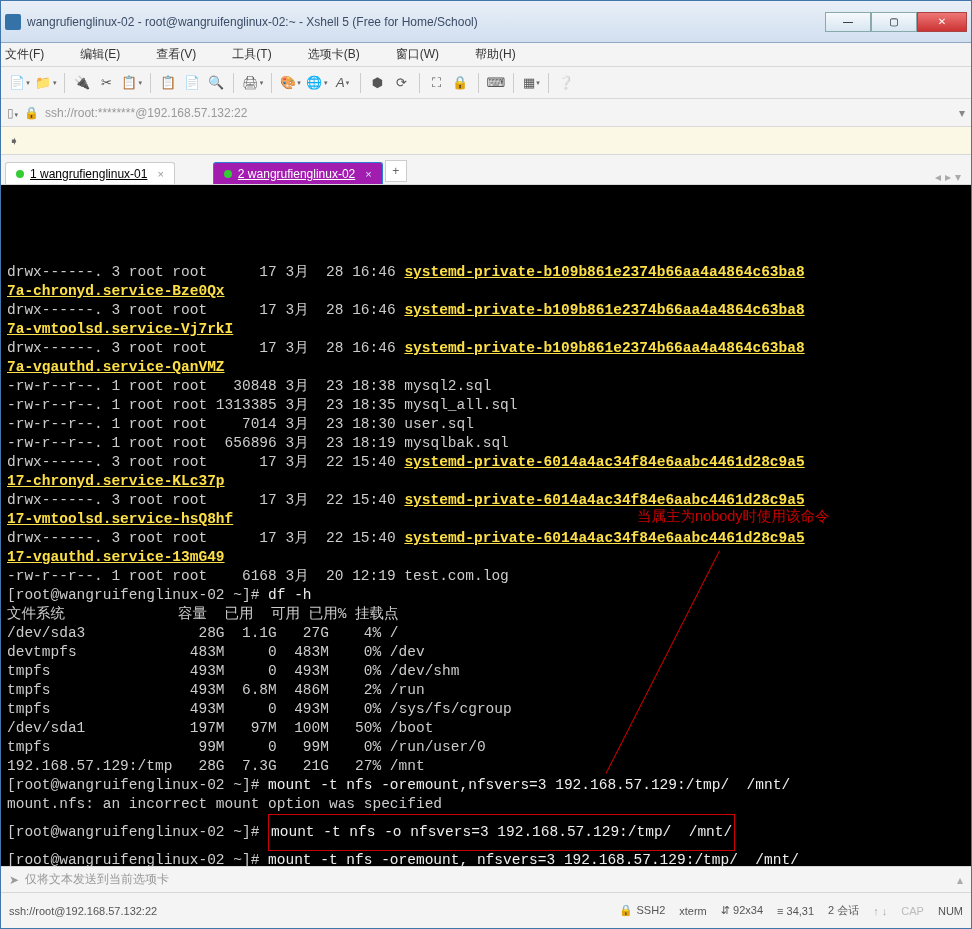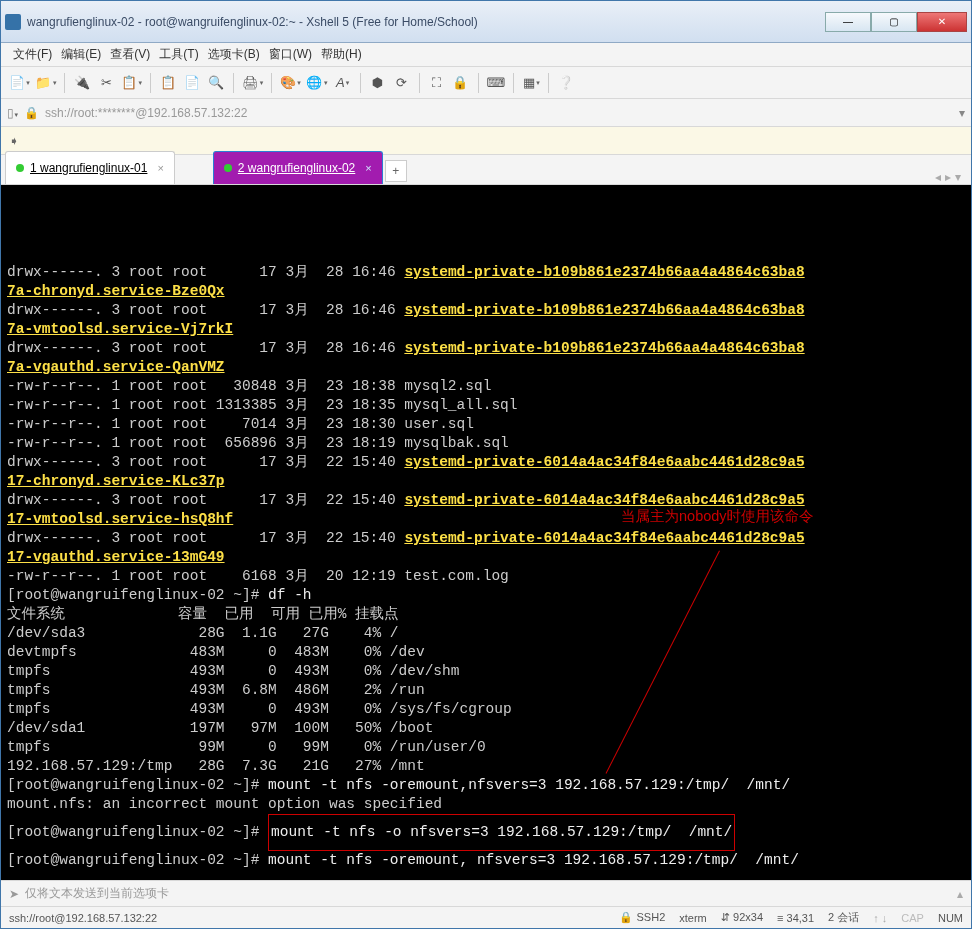--- a/index.html
+++ b/index.html
@@ -4,46 +4,46 @@
 <style>
 * { margin: 0; padding: 0; box-sizing: border-box; }
 body { font-family: "Microsoft YaHei", Tahoma, sans-serif; font-size: 12px; background: #f0f0f0; width: 972px; height: 929px; overflow: hidden; }
 .window { width: 100%; height: 100%; display: flex; flex-direction: column; border: 1px solid #4076aa; }
 .titlebar { height: 42px; background: linear-gradient(#e9eff7, #d1dff0); display: flex; align-items: center; padding: 0 4px; border-bottom: 1px solid #8fa9c5; }
 .title-icon { width: 16px; height: 16px; background: #3572a8; border-radius: 2px; margin-right: 6px; }
 .title-text { flex: 1; color: #3b4c66; font-size: 12px; }
 .win-btns { display: flex; gap: 0; }
 .win-btn { width: 46px; height: 20px; border: 1px solid #8aa; background: linear-gradient(#f6f9fc,#d8e6f2); font-size: 10px; text-align: center; line-height: 18px; font-family: Arial; }
 .win-btn.close { background: linear-gradient(#e77,#c33); color: #fff; border-color: #a44; width: 50px; }
-.menubar { height: 24px; background: #f4f4f4; display: flex; align-items: center; padding: 0 8px; gap: 1px; border-bottom: 1px solid #d8d8d8; color: #333; }
+.menubar { height: 24px; background: #f4f4f4; display: flex; align-items: center; padding: 0 0; gap: 28px; border-bottom: 1px solid #d8d8d8; color: #333; }
 .menu-item { padding: 2px 4px; cursor: default; }
 .toolbar { height: 32px; background: #f4f4f4; display: flex; align-items: center; padding: 0 6px; gap: 2px; border-bottom: 1px solid #d8d8d8; }
 .tb-btn { min-width: 22px; height: 22px; display: flex; align-items: center; justify-content: center; border-radius: 2px; color: #555; font-size: 13px; padding: 0 2px; }
 .tb-sep { width: 1px; height: 20px; background: #ccc; margin: 0 4px; }
 .caret { font-size: 7px; color: #666; margin-left: 1px; }
 .addressbar { height: 28px; background: #f4f4f4; display: flex; align-items: center; padding: 0 6px; gap: 6px; border-bottom: 1px solid #d8d8d8; }
 .lock-icon { color: #999; font-size: 12px; }
 .addr-text { color: #999; font-size: 12px; flex: 1; }
 .infobar { height: 28px; background: #fbf8e6; display: flex; align-items: center; padding: 0 8px; gap: 6px; border-bottom: 1px solid #d8d8d8; color: #666; }
 .tabs-row { height: 30px; background: #f4f4f4; display: flex; align-items: flex-end; padding: 0 4px; border-bottom: 1px solid #d8d8d8; }
-.tab { height: 33px; padding: 8px 10px; display: flex; align-items: center; gap: 6px; background: #fff; border: 1px solid #ccc; border-bottom: none; border-radius: 3px 3px 0 0; margin-right: 2px; font-size: 12px; }
+.tab { height: 22px; padding: 8px 10px; display: flex; align-items: center; gap: 6px; background: #fff; border: 1px solid #ccc; border-bottom: none; border-radius: 3px 3px 0 0; margin-right: 2px; font-size: 12px; }
 .tab.active { background: #a21caf; color: #fff; border-color: #2a7fd4; margin-left: 36px; }
 .tab-dot { width: 8px; height: 8px; border-radius: 50%; background: #3c3; }
 .tab.active .tab-dot { background: #3c3; }
 .tab-close { color: #999; margin-left: 4px; font-size: 11px; }
 .tab.active .tab-close { color: #cfe7ff; }
 .tab-add { width: 22px; height: 22px; border: 1px solid #ccc; background: #fff; text-align: center; line-height: 20px; color: #666; margin-bottom: 2px; }
 .tab-nav { margin-left: auto; display: flex; gap: 4px; color: #aaa; padding-right: 6px; }
 .terminal { flex: 1; background: #000; color: #ccc; font-family: "Consolas", "Courier New", monospace; font-size: 14.5px; line-height: 19px; padding: 2px 6px; overflow: hidden; position: relative; white-space: pre; }
 .terminal .b { color: #fde047; font-weight: bold; text-decoration: underline; }
 .terminal .w { color: #eee; font-weight: normal; }
 .terminal .r { color: #c00; font-family: "Microsoft YaHei", sans-serif; }
 .box-highlight { border: 1px solid #c00; display: inline-block; padding: 8px 2px; }
 .sendbar { height: 26px; background: #f4f4f4; display: flex; align-items: center; padding: 0 8px; gap: 6px; border-top: 1px solid #d8d8d8; color: #999; }
-.statusbar { height: 22px; background: #f4f4f4; display: flex; align-items: center; padding: 0 8px; gap: 14px; border-top: 1px solid #d8d8d8; font-size: 11px; color: #555; }
+.statusbar { height: 36px; background: #f4f4f4; display: flex; align-items: center; padding: 0 8px; gap: 14px; border-top: 1px solid #d8d8d8; font-size: 11px; color: #555; }
 .statusbar .sp { flex: 1; }
 </style>
 </head>
 <body>
 
 <div class="window">
   <div class="titlebar">
     <div class="title-icon"></div>
     <div class="title-text">wangrufienglinux-02 - root@wangruifenglinux-02:~ - Xshell 5 (Free for Home/School)</div>
     <div class="win-btns">
@@ -120,21 +120,21 @@
         </div></div>
     <div class="tab-add">+</div>
     <div class="tab-nav">
       <span>◂</span>
       <span>▸</span>
       <span>▾</span>
     </div>
   </div>
 
   <div class="terminal" id="term-mount">
-    <div style="position:absolute; left:620px; top:322px;" class="r">当属主为nobody时使用该命令</div>
+    <div style="position:absolute; left:636px; top:322px;" class="r">当属主为nobody时使用该命令</div>
     <div style="position:absolute; left:605px; top:588px; width:250px; height:0; border-top:1px solid #c00; transform:rotate(-63deg); transform-origin:left center;"></div>
   <div>drwx------. 3 root root      17 3月  28 16:46 <span class="b">systemd-private-b109b861e2374b66aa4a4864c63ba8</span></div><div><span class="b">7a-chronyd.service-Bze0Qx</span></div><div>drwx------. 3 root root      17 3月  28 16:46 <span class="b">systemd-private-b109b861e2374b66aa4a4864c63ba8</span></div><div><span class="b">7a-vmtoolsd.service-Vj7rkI</span></div><div>drwx------. 3 root root      17 3月  28 16:46 <span class="b">systemd-private-b109b861e2374b66aa4a4864c63ba8</span></div><div><span class="b">7a-vgauthd.service-QanVMZ</span></div><div>-rw-r--r--. 1 root root   30848 3月  23 18:38 mysql2.sql</div><div>-rw-r--r--. 1 root root 1313385 3月  23 18:35 mysql_all.sql</div><div>-rw-r--r--. 1 root root    7014 3月  23 18:30 user.sql</div><div>-rw-r--r--. 1 root root  656896 3月  23 18:19 mysqlbak.sql</div><div>drwx------. 3 root root      17 3月  22 15:40 <span class="b">systemd-private-6014a4ac34f84e6aabc4461d28c9a5</span></div><div><span class="b">17-chronyd.service-KLc37p</span></div><div>drwx------. 3 root root      17 3月  22 15:40 <span class="b">systemd-private-6014a4ac34f84e6aabc4461d28c9a5</span></div><div><span class="b">17-vmtoolsd.service-hsQ8hf</span></div><div>drwx------. 3 root root      17 3月  22 15:40 <span class="b">systemd-private-6014a4ac34f84e6aabc4461d28c9a5</span></div><div><span class="b">17-vgauthd.service-13mG49</span></div><div>-rw-r--r--. 1 root root    6168 3月  20 12:19 test.com.log</div><div>[root@wangruifenglinux-02 ~]# <span class="w">df -h</span></div><div>文件系统             容量  已用  可用 已用% 挂载点</div><div>/dev/sda3             28G  1.1G   27G    4% /</div><div>devtmpfs             483M     0  483M    0% /dev</div><div>tmpfs                493M     0  493M    0% /dev/shm</div><div>tmpfs                493M  6.8M  486M    2% /run</div><div>tmpfs                493M     0  493M    0% /sys/fs/cgroup</div><div>/dev/sda1            197M   97M  100M   50% /boot</div><div>tmpfs                 99M     0   99M    0% /run/user/0</div><div>192.168.57.129:/tmp   28G  7.3G   21G   27% /mnt</div><div>[root@wangruifenglinux-02 ~]# <span class="w">mount -t nfs -oremount,nfsvers=3 192.168.57.129:/tmp/  /mnt/</span></div><div>mount.nfs: an incorrect mount option was specified</div><div>[root@wangruifenglinux-02 ~]# <span class="w box-highlight">mount -t nfs -o nfsvers=3 192.168.57.129:/tmp/  /mnt/</span></div><div>[root@wangruifenglinux-02 ~]# <span class="w">mount -t nfs -oremount, nfsvers=3 192.168.57.129:/tmp/  /mnt/</span></div><div>&nbsp;</div><div>用法：</div></div>
 
   <div class="sendbar">
     <span>➤</span>
     <span>仅将文本发送到当前选项卡</span>
     <span style="margin-left:auto;color:#aaa">▴</span>
   </div>
 
   <div class="statusbar">

